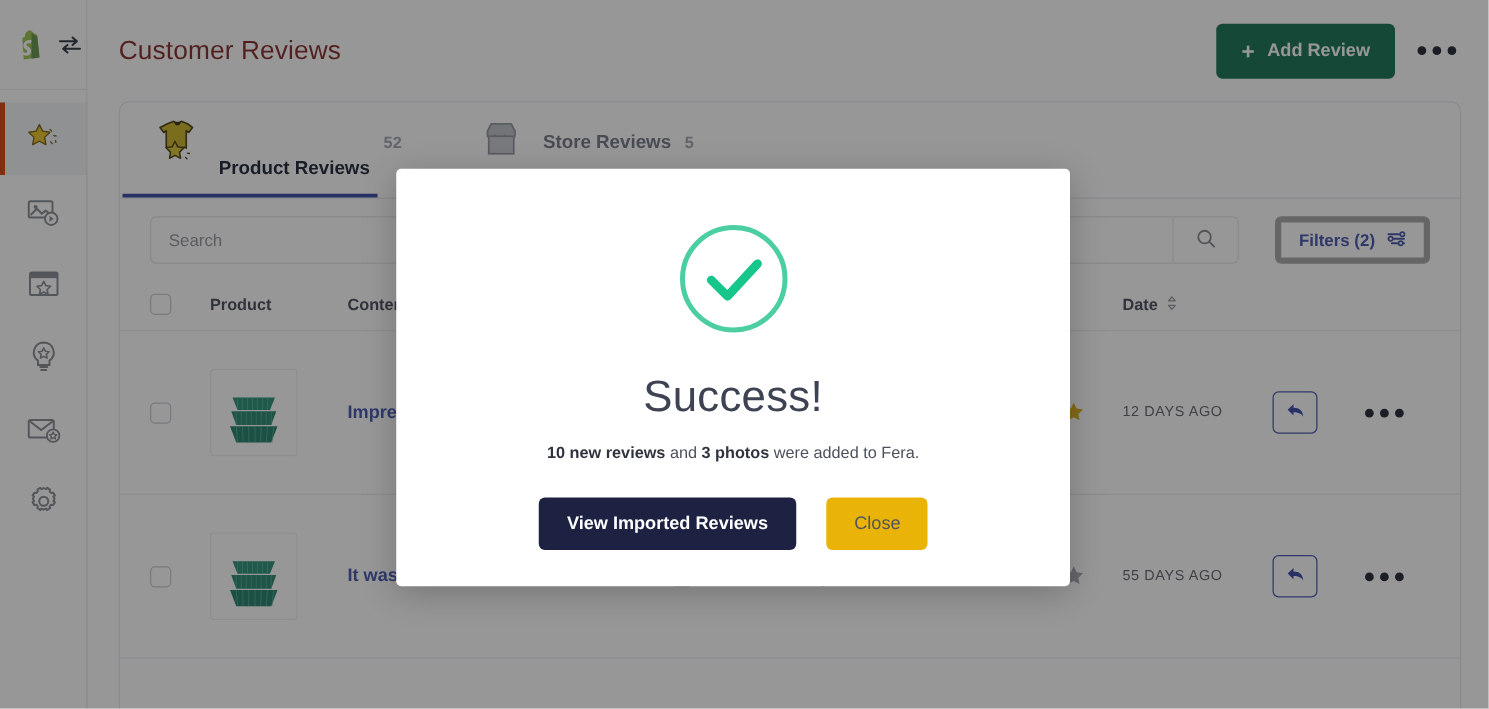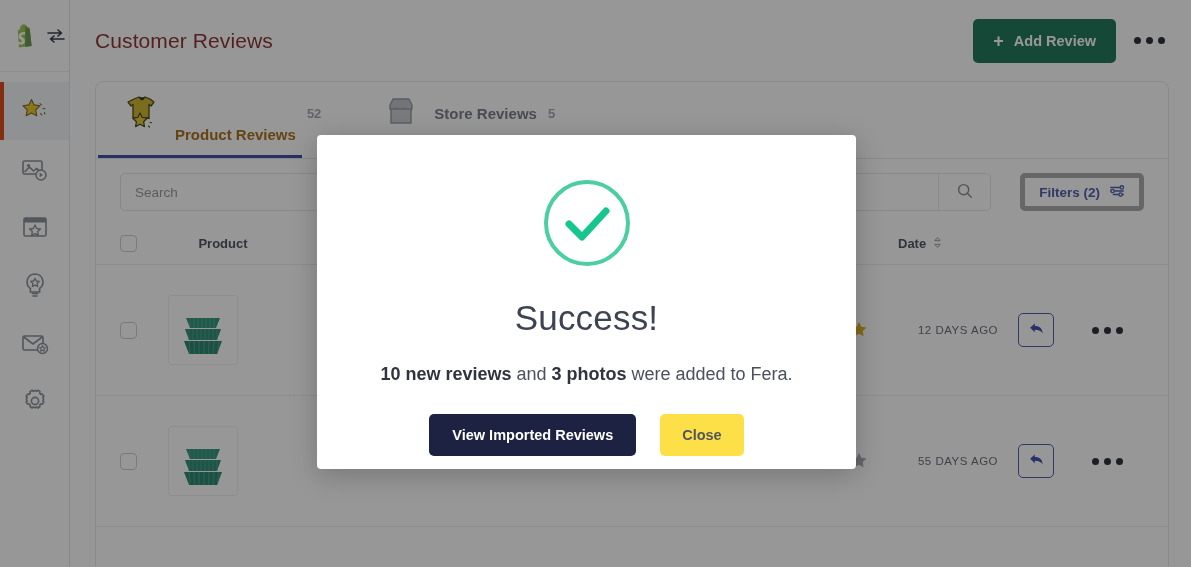--- a/index.html
+++ b/index.html
@@ -69,21 +69,21 @@
   .tabs {
     display: flex; align-items: flex-end; height: 77px; padding: 0 24px;
     border-bottom: 1px solid #e4e7ec; gap: 0;
   }
   .tab {
     display: flex; align-items: center; gap: 11px; height: 100%;
     padding: 0 18px 14px 0; cursor: pointer; position: relative;
   }
   .tab + .tab { margin-left: 40px; }
   .tab-label { font-size: 15px; font-weight: 700; color: #6c7280; white-space: nowrap; }
-  .tab.active .tab-label { color: #a16207; margin-top: 43px; }
+  .tab.active .tab-label { color: #0f172a; margin-top: 43px; }
   .tab.active::after {
     content: ""; position: absolute; left: -22px; right: 0; bottom: 0;
     height: 3px; background: #2f3fa0; width: 204px;
   }
   .tab-count { font-size: 13px; color: #9aa0ab; font-weight: 600; }
   .tabicon { width: 44px; height: 40px; display: block; }
 
   .toolbar { display: flex; align-items: center; padding: 14px 24px 12px; gap: 29px; }
   .searchwrap {
     flex: 1; display: flex; height: 38px; border: 1px solid #dfe3e8;
@@ -100,21 +100,21 @@
     align-items: center; justify-content: center;
   }
   .btn-filters {
     height: 38px; padding: 0 14px; border: 5px solid #a3a3a3; border-radius: 5px;
     background: #fff; color: #3c4ea8; font-size: 13.5px; font-weight: 700;
     display: flex; align-items: center; gap: 9px; cursor: pointer;
     font-family: "Liberation Sans", sans-serif; white-space: nowrap;
   }
 
   
-  .tbl { width: 100%; text-align: center; }
+  .tbl { width: 100%; }
   .thead {
     display: flex; align-items: center; height: 42px; padding: 0 24px;
     border-bottom: 1px solid #e9ecf0;
   }
   .trow {
     display: flex; align-items: center; min-height: 131px; padding: 0 24px;
     border-bottom: 1px solid #e9ecf0;
   }
   .c-check { width: 48px; flex: none; }
   .c-prod  { width: 110px; flex: none; }
@@ -163,31 +163,31 @@
     background: #fff; border-radius: 4px;
     box-shadow: 0 6px 28px rgba(0,0,0,.22);
     display: flex; flex-direction: column; align-items: center;
     padding-top: 44px;
   }
   .check-circle { width: 88px; height: 88px; }
   .modal-title {
     font-size: 35px; color: #3d4352; font-weight: 400; margin-top: 31px;
     letter-spacing: .2px;
   }
-  .modal-msg { font-size: 18px; color: #4b505c; margin-top: 26px; }
+  .modal-msg { font-size: 13px; color: #4b505c; margin-top: 16px; }
   .modal-msg b { font-weight: 700; color: #30343f; }
   .modal-actions { display: flex; gap: 24px; margin-top: 29px; align-items: center; }
   .btn-primary {
     background: #1d2242; color: #fff; border: none; border-radius: 5px;
     height: 42px; padding: 0 23px; font-size: 14.5px; font-weight: 700;
     cursor: pointer; font-family: "Liberation Sans", sans-serif;
   }
   .btn-secondary {
-    background: #fde047; color: #50555f; border: none; border-radius: 5px;
-    height: 42px; padding: 0 22px; font-size: 14.5px; font-weight: 700;
+    background: #eab308; color: #50555f; border: none; border-radius: 5px;
+    height: 42px; padding: 0 22px; font-size: 14.5px; font-weight: 400;
     cursor: pointer; font-family: "Liberation Sans", sans-serif;
   }
 </style>
 </head>
 <body>
 
 <div id="root">
 
   <div id="app-layer">
 

